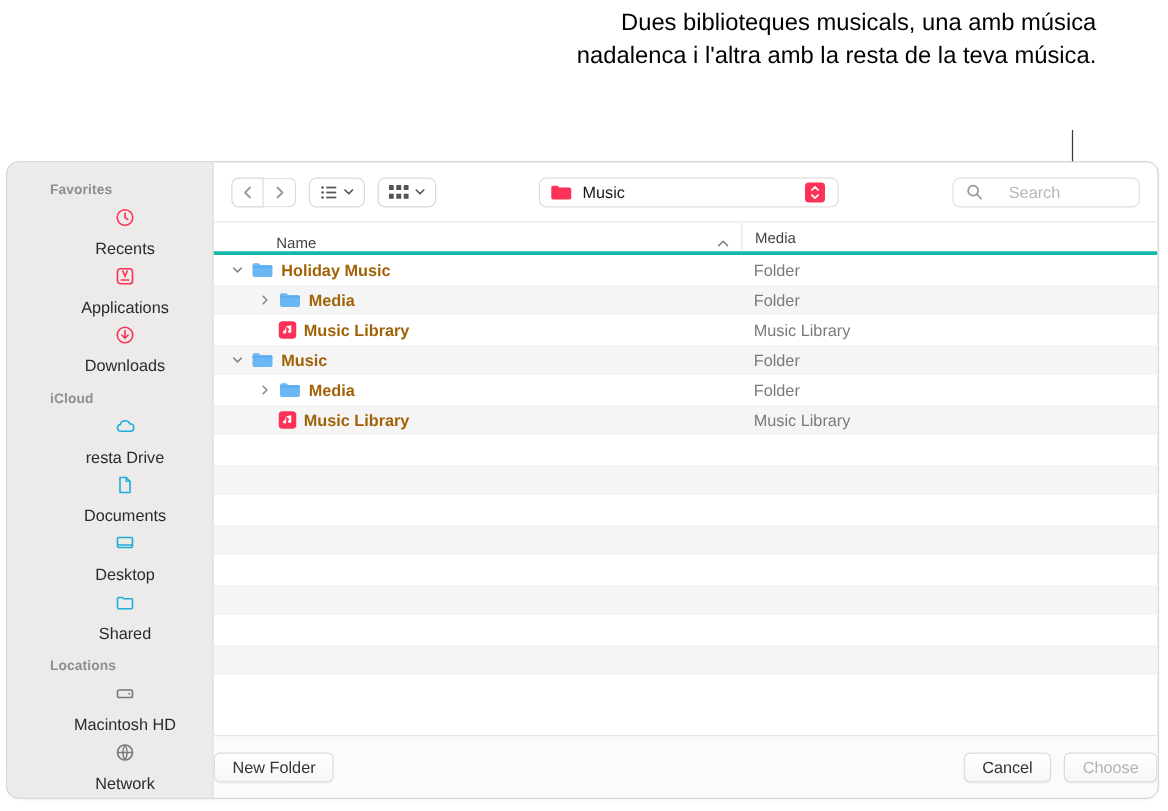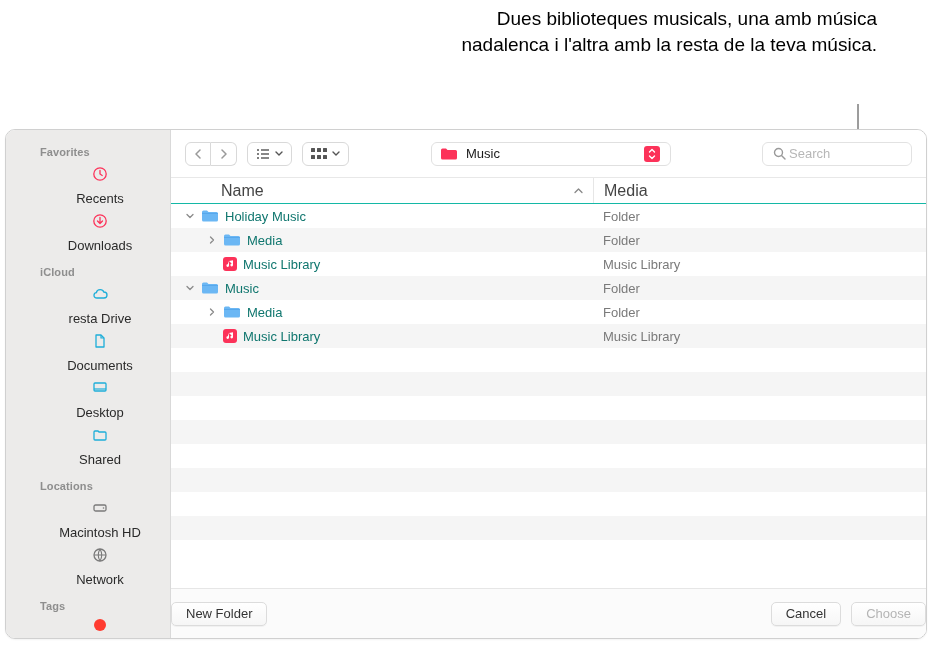--- a/index.html
+++ b/index.html
@@ -150,43 +150,43 @@
     display: inline-flex;
     align-items: center;
     justify-content: center;
     color: #fff;
   }
   .spacer-flex { flex: 1; }
 
   .search-field {
     display: inline-flex;
     align-items: center;
-    gap: 3px;
+    gap: 21px;
     height: 24px;
     padding: 0 10px;
     border: 1px solid #e2e2e2;
     border-radius: 6px;
     background: #fff;
     width: 150px;
     color: #9a9a9a;
   }
   .search-field input {
     border: none; outline: none; width: 100px; font-size: 13px; color: #333;
   }
   .search-field input::placeholder { color: #b7b7b7; }
 
   
   .col-header {
     display: flex;
     padding: 0 14px;
     height: 26px;
-    align-items: center;
-    border-bottom: 1px solid #14b8a6;
+    align-items: flex-end;
+    border-bottom: 3px solid #14b8a6;
     color: #444;
-    font-size: 16px;
+    font-size: 12px;
   }
   .col-header .col-name {
     padding-left: 36px;
     flex: 0 0 408px;
     display: flex; align-items: center; gap: 6px;
   }
   .col-header .sort-caret {
     margin-left: auto;
     margin-right: 10px;
     color: #888;
@@ -235,21 +235,21 @@
     width: 14px; height: 14px;
     background: #fc3259;
     border-radius: 3px;
     display: inline-flex;
     align-items: center; justify-content: center;
     color: #fff;
     font-size: 9px;
   }
   .indent-0 { padding-left: 0; }
   .indent-1 { padding-left: 22px; }
-  .row-name { color: #0f766e; }
+  .row-name { color: #a16207; font-weight: bold; }
 
   
   .footer {
     height: 50px;
     border-top: 1px solid #e6e6e6;
     background: #fbfbfb;
     display: flex;
     align-items: center;
     padding: 0 0;
     gap: 10px;
@@ -289,20 +289,29 @@
     <div class="sb-item">
       <span class="sb-icon">
         <svg width="16" height="16" viewBox="0 0 16 16">
             <circle cx="8" cy="8" r="6.2" fill="none" stroke="currentColor" stroke-width="1.3"></circle>
             <path d="M8 4.5 L8 8 L10.2 9.5" fill="none" stroke="currentColor" stroke-width="1.3" stroke-linecap="round"></path>
           </svg>
       </span>
       <span>Recents</span>
     </div>
 
+    <div class="sb-item">
+      <span class="sb-icon">
+        <svg width="16" height="16" viewBox="0 0 16 16">
+            <rect x="2" y="2" width="12" height="12" rx="2.5" fill="none" stroke="currentColor" stroke-width="1.3"></rect>
+            <path d="M6.2 3.8 L8 8 L9.8 3.8 M5 11 L11 11" stroke="currentColor" stroke-width="1.3" fill="none" stroke-linecap="round"></path>
+          </svg>
+      </span>
+      <span>Applications</span>
+    </div>
 
     <div class="sb-item">
       <span class="sb-icon">
         <svg width="16" height="16" viewBox="0 0 16 16">
             <circle cx="8" cy="8" r="6.2" fill="none" stroke="currentColor" stroke-width="1.3"></circle>
             <path d="M8 4.5 L8 10 M5.5 8 L8 10.5 L10.5 8" fill="none" stroke="currentColor" stroke-width="1.3" stroke-linecap="round" stroke-linejoin="round"></path>
           </svg>
       </span>
       <span>Downloads</span>
     </div>

